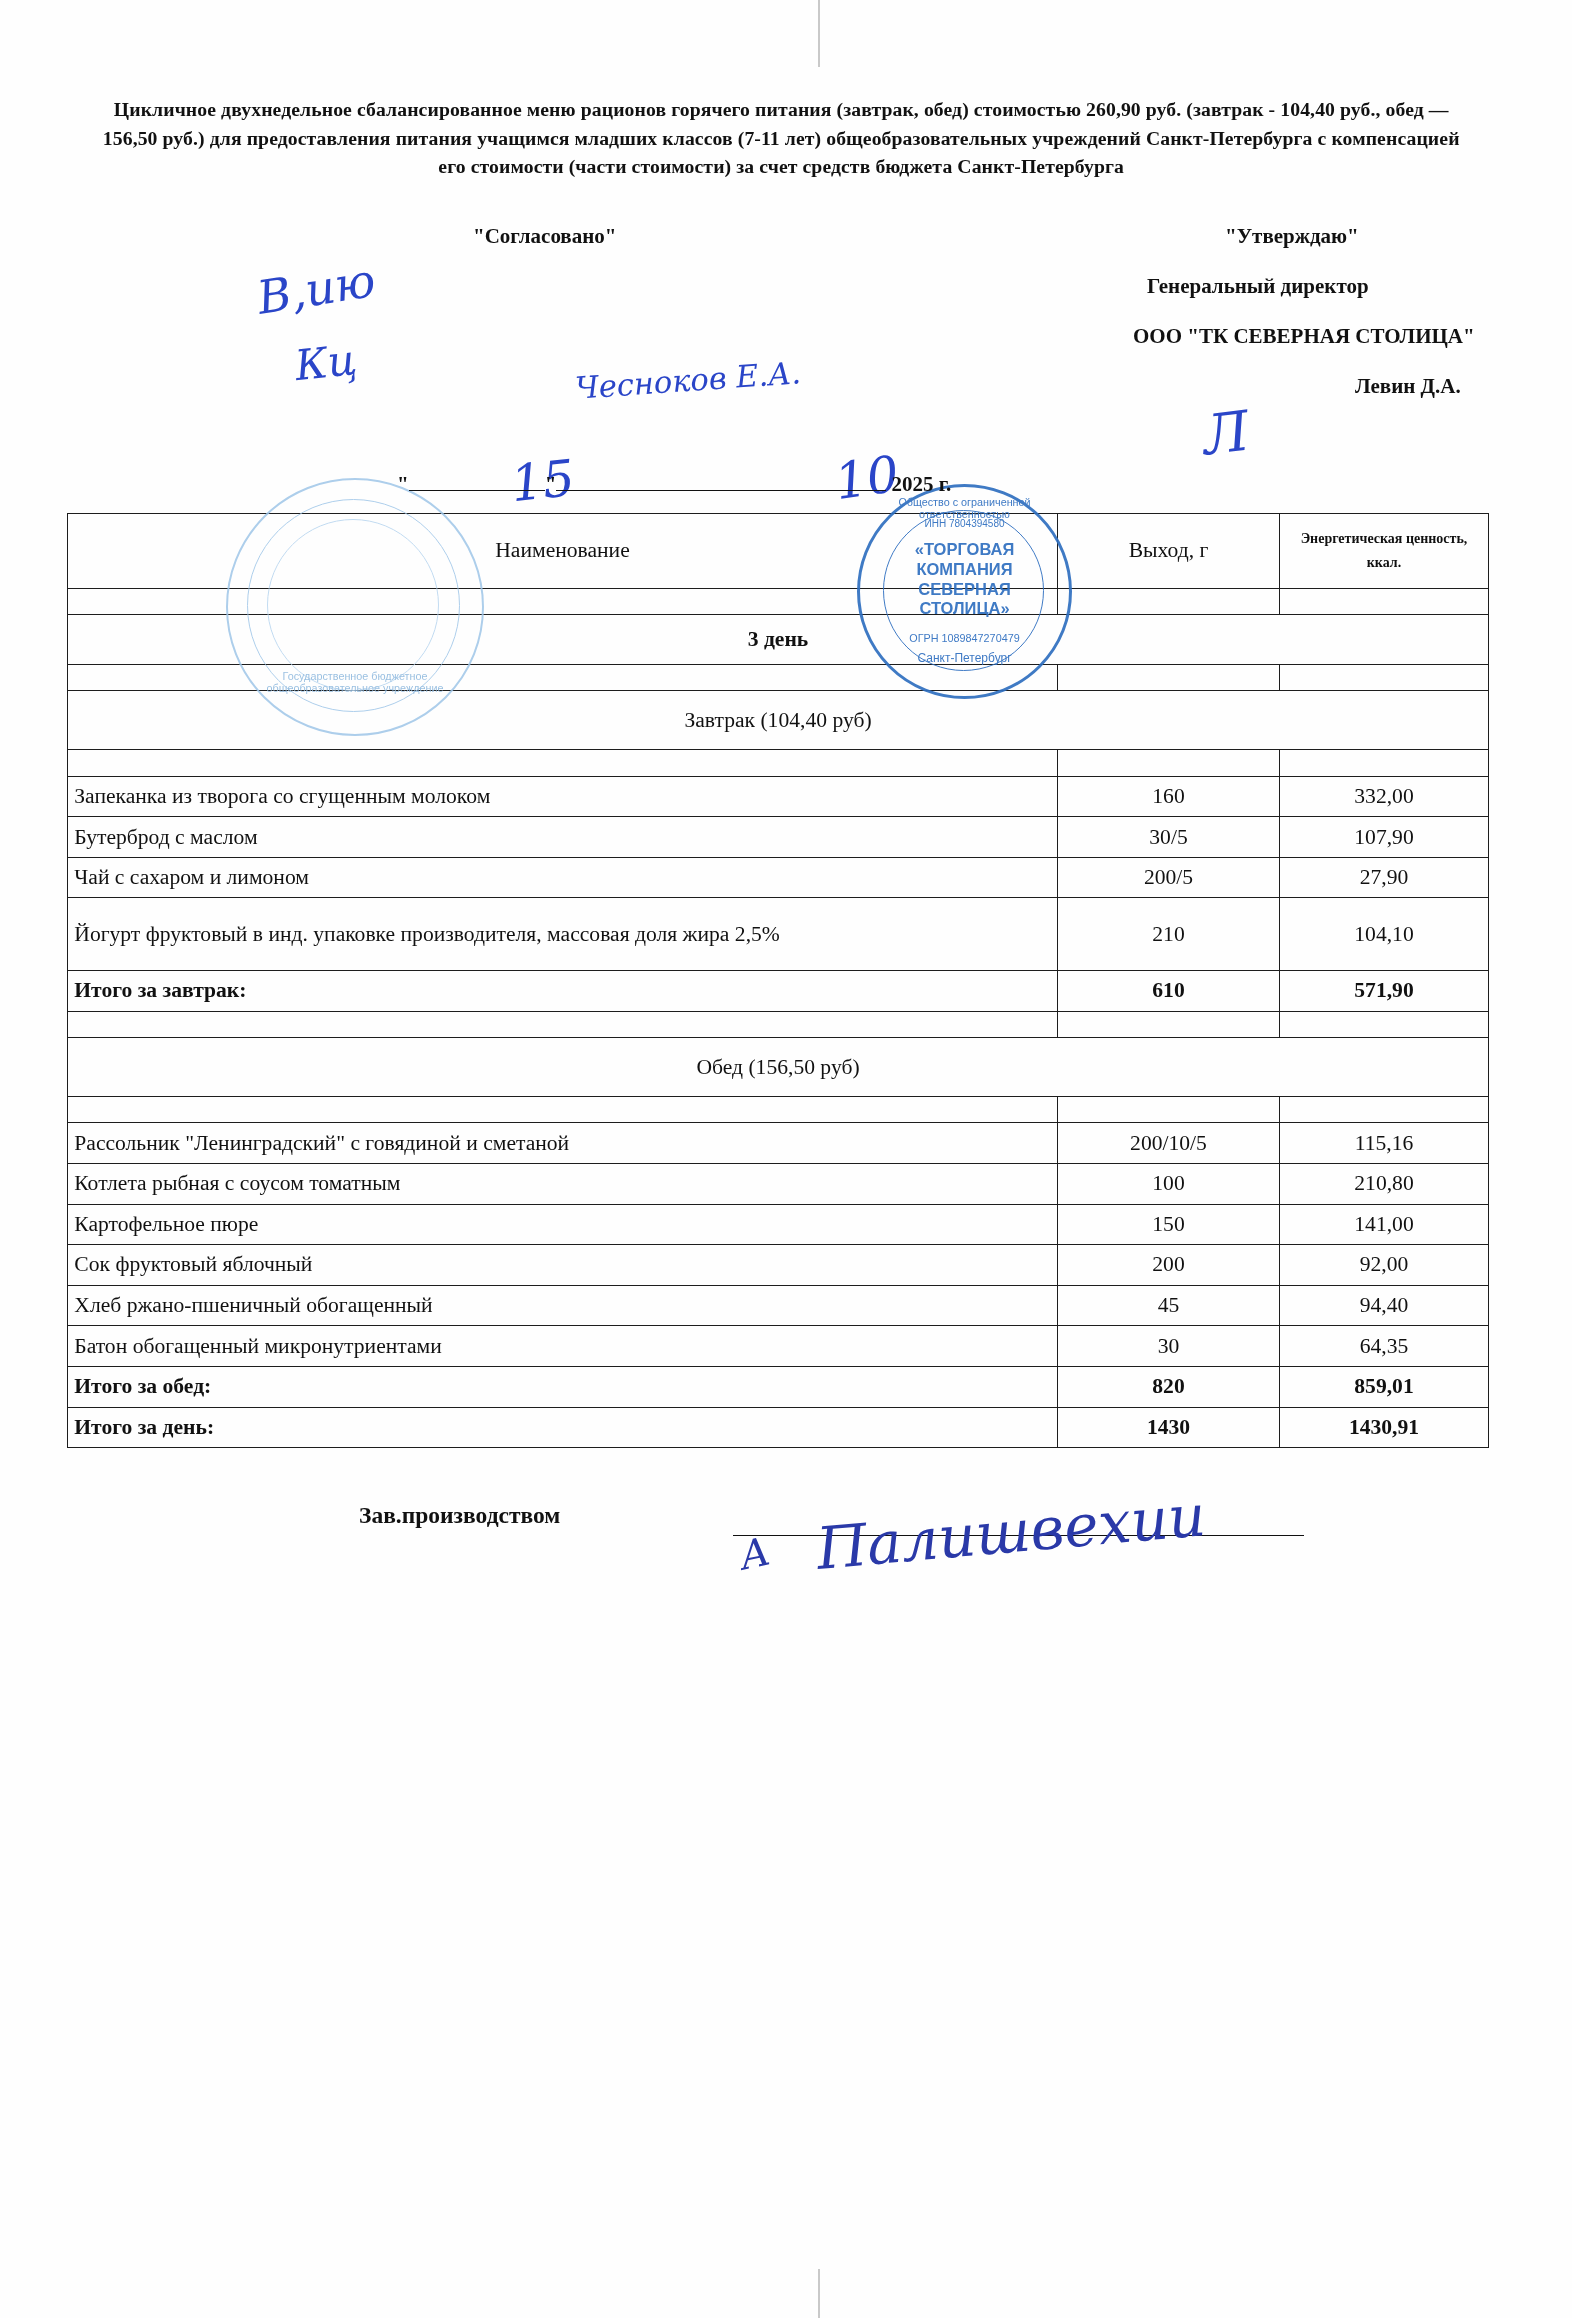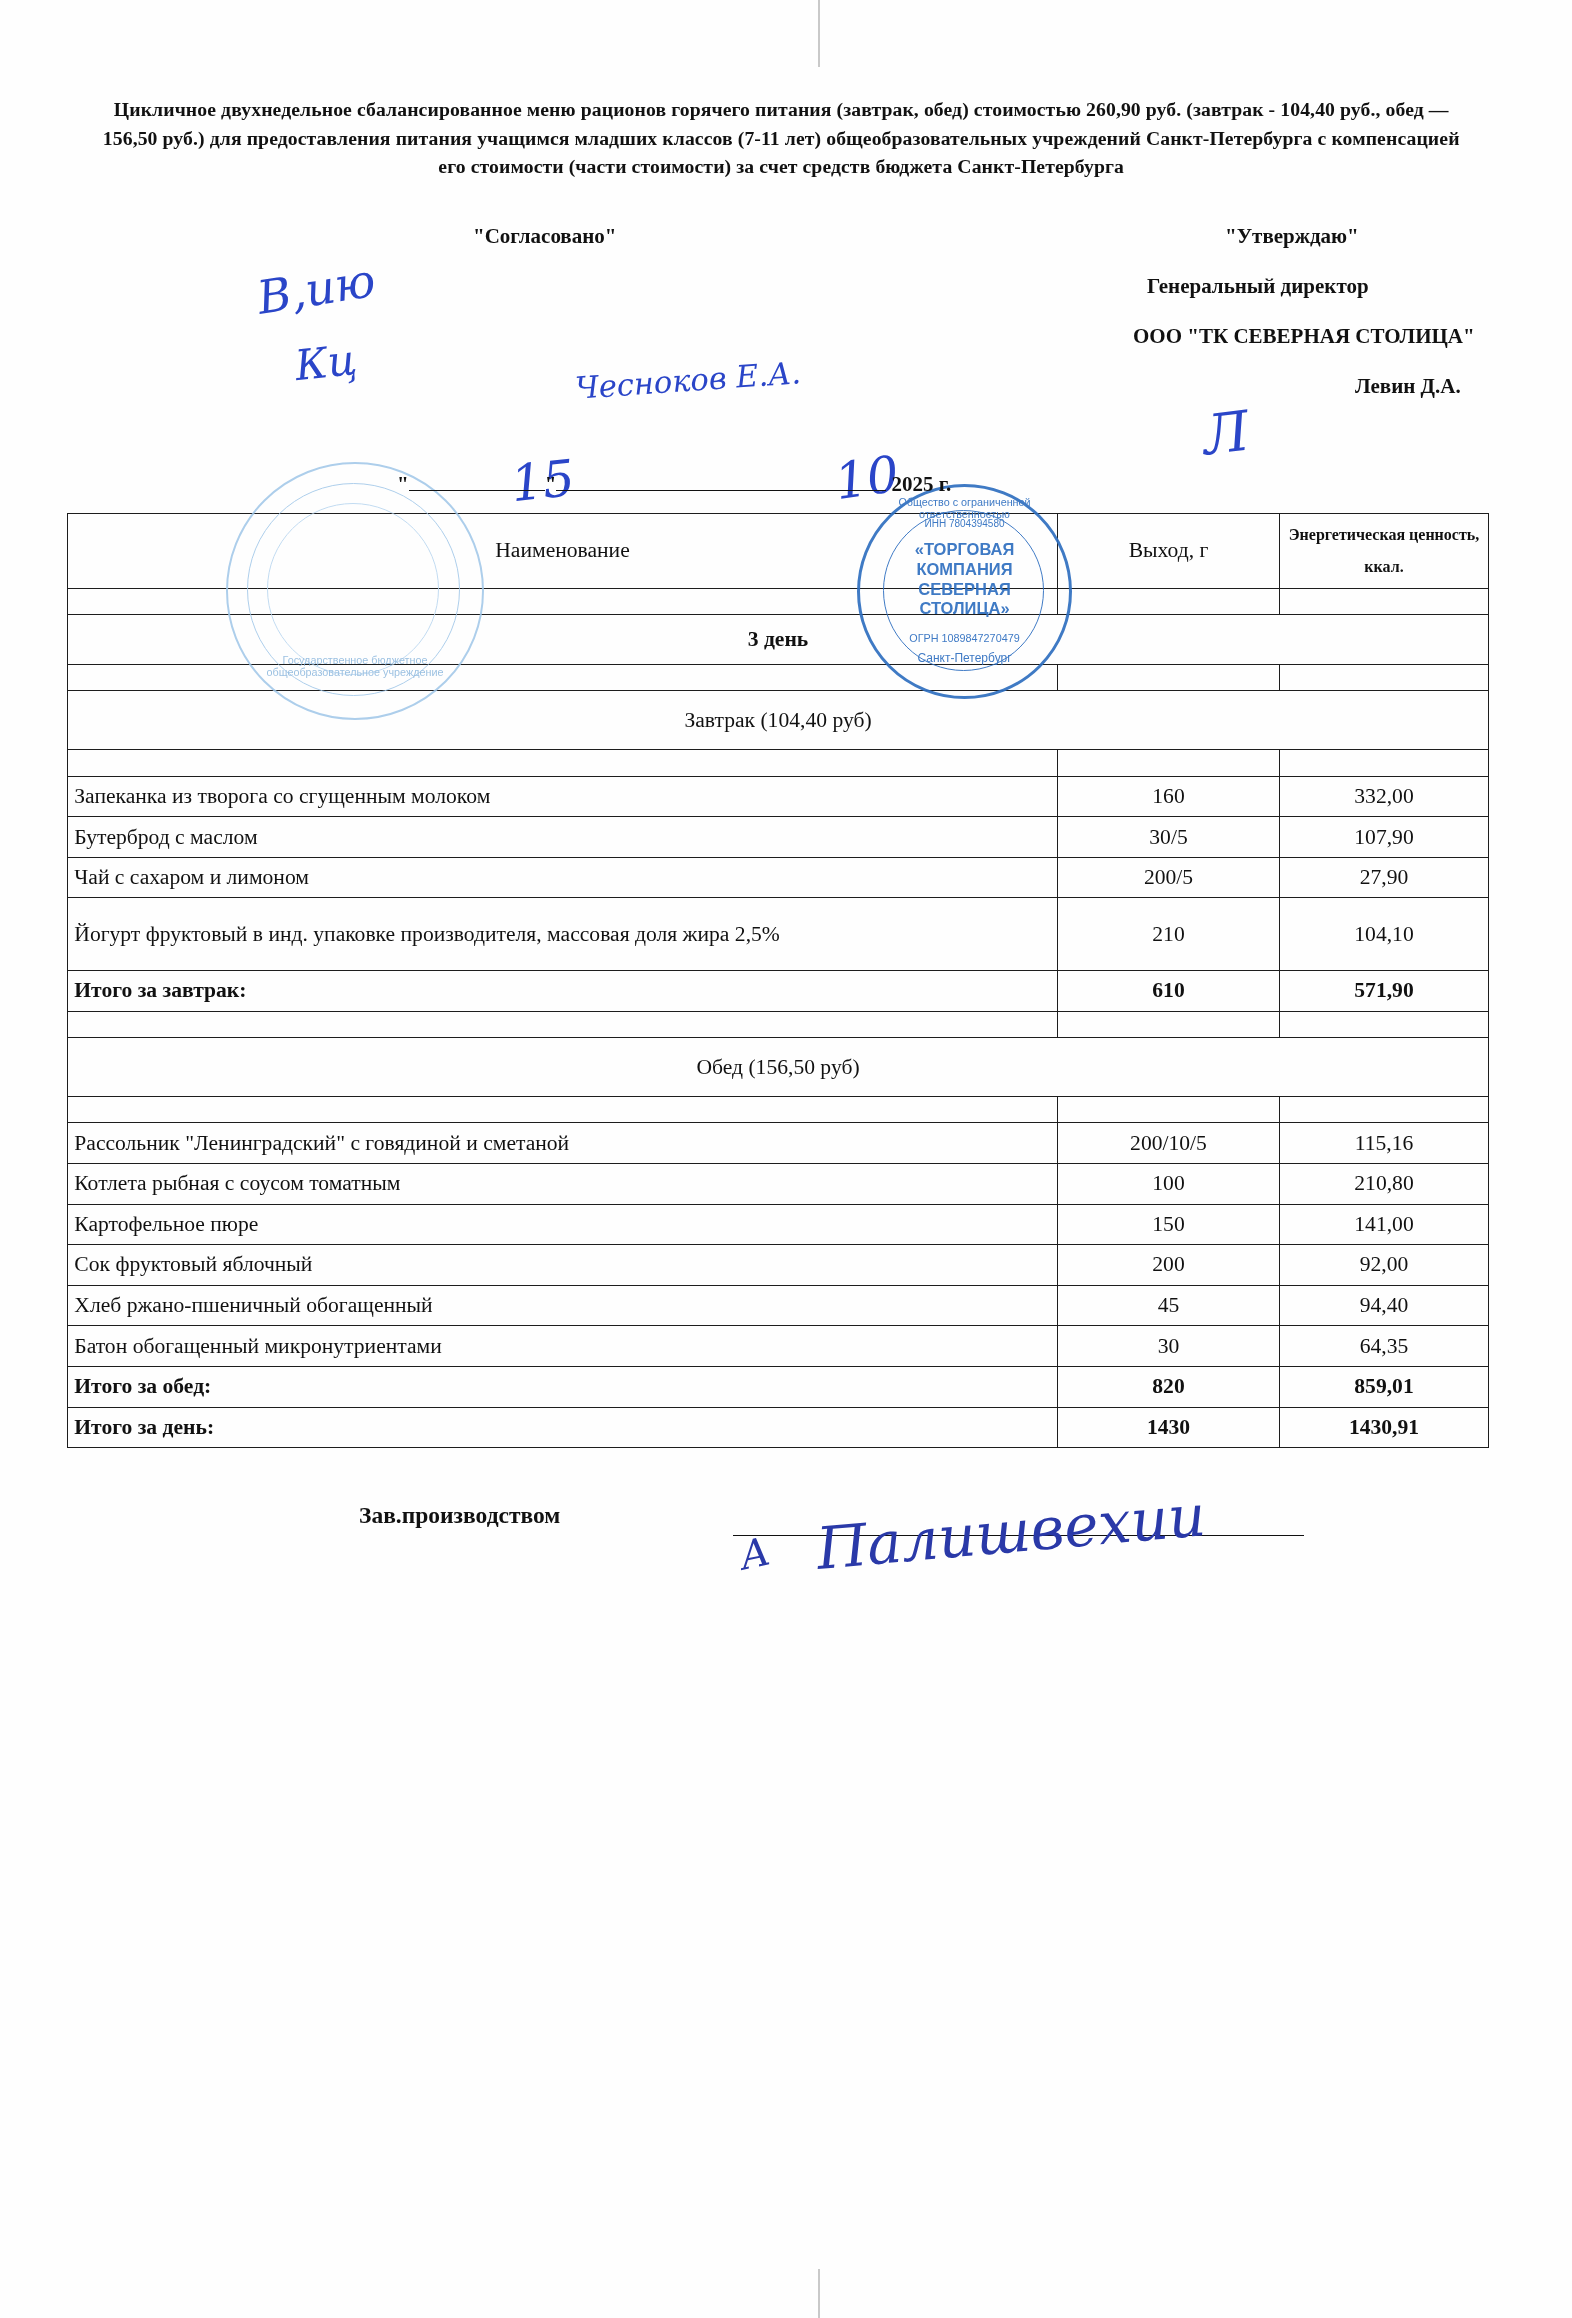--- a/index.html
+++ b/index.html
@@ -192,21 +192,21 @@
     left: 0; top: 164px;
     width: 209px;
     text-align: center;
     font-size: 12px;
     font-family: "Liberation Sans", sans-serif;
   }
   
   .stamp-left {
     position: absolute;
     left: 159px;
-    top: 251px;
+    top: 267px;
     width: 254px;
     height: 254px;
     border: 2.5px solid #9fc6e8;
     border-radius: 50%;
     opacity: 0.85;
   }
   .stamp-left .ring2 {
     position: absolute;
     left: 19px; top: 19px;
     width: 211px; height: 211px;
@@ -265,23 +265,23 @@
   col.c-kcal { width: 209px; }
 
   .th {
     text-align: center;
     font-size: 24px;
     font-weight: normal;
     height: 66px;
     padding: 3.8px 6.3px !important;
   }
   .th.small {
-    font-size: 16px;
-    font-weight: bold;
-    line-height: 32px;
+    font-size: 14px;
+    font-weight: bold;
+    line-height: 24px;
   }
   .spacer td { height: 23px; }
   .section {
     text-align: center;
     font-weight: normal;
     font-size: 28px;
     height: 55px;
   }
   .day {
     text-align: center;

